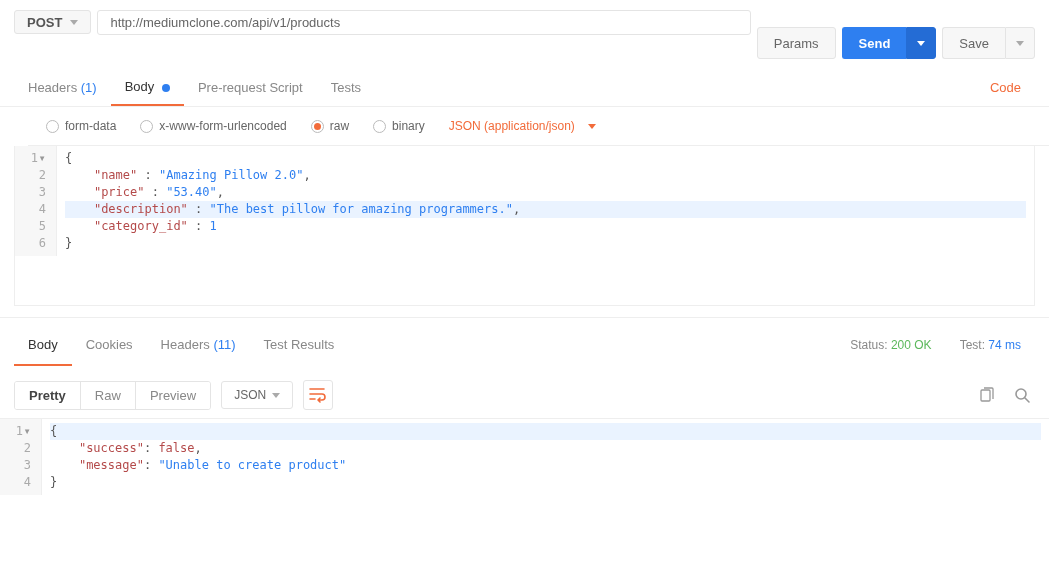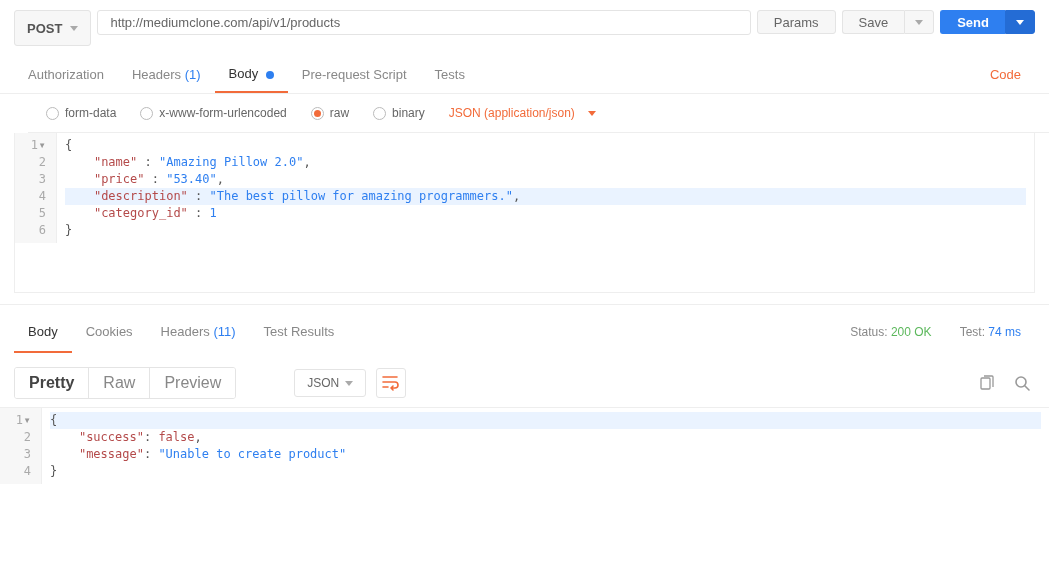--- a/index.html
+++ b/index.html
@@ -1,20 +1,20 @@
 <!DOCTYPE html>
 <html><head>
 <meta charset="utf-8">
 <style>
 * { box-sizing: border-box; margin: 0; padding: 0; }
 body { font-family: -apple-system, BlinkMacSystemFont, "Segoe UI", Helvetica, Arial, sans-serif; font-size: 13px; color: #555; background: #fff; }
 .toolbar { display: flex; align-items: stretch; padding: 10px 14px; gap: 6px; }
-.method-select { display: flex; align-items: center; gap: 8px; background: #f7f7f7; border: 1px solid #e4e4e4; border-radius: 3px; padding: 0 12px; height: 36px; font-weight: 600; color: #555; cursor: pointer; }
+.method-select { display: flex; align-items: center; gap: 8px; background: #f7f7f7; border: 1px solid #e4e4e4; border-radius: 3px; padding: 0 12px; height: 24px; font-weight: 600; color: #555; cursor: pointer; }
 .url-input { flex: 1; border: 1px solid #e4e4e4; border-radius: 3px; height: 25px; padding: 0 12px; font-size: 13px; color: #666; outline: none; }
-.btn { display: flex; align-items: center; justify-content: center; border: 1px solid #e4e4e4; border-radius: 3px; height: 24px; padding: 0 16px; background: #f7f7f7; color: #666; cursor: pointer; }
+.btn { display: flex; align-items: center; justify-content: center; border: 1px solid #e4e4e4; border-radius: 3px; height: 32px; padding: 0 16px; background: #f7f7f7; color: #666; cursor: pointer; margin-top: 17px; }
 .btn-group { display: flex; }
 .btn-group .btn:first-child { border-radius: 3px 0 0 3px; border-right: none; }
 .btn-group .btn:last-child { border-radius: 0 3px 3px 0; padding: 0 10px; }
 .btn-primary { background: #2e7ff0; color: #fff; border-color: #2e7ff0; font-weight: 600; }
 .btn-primary.caret { background: #246cd5; border-color: #246cd5; }
 .tabs { display: flex; align-items: center; padding: 0 14px; border-bottom: 1px solid #eee; }
 .tab { padding: 10px 14px; color: #888; cursor: pointer; font-size: 13px; }
 .tab.active { color: #333; border-bottom: 2px solid #f26b3a; }
 .tab .count { color: #2e7ff0; }
 .dot { display: inline-block; width: 8px; height: 8px; background: #2e7ff0; border-radius: 50%; margin-left: 4px; vertical-align: middle; }
@@ -40,24 +40,24 @@
 .req-editor-wrap { border: 1px solid #eee; border-top: none; margin: 0 14px 0 14px; height: 160px; overflow: hidden; }
 .divider-space { height: 12px; border-bottom: 1px solid #eee; }
 .resp-header { display: flex; align-items: center; padding: 0 14px; }
 .resp-tabs { display: flex; }
 .resp-tabs .tab { padding: 12px 14px; }
 .status-info { color: #888; padding: 20px 14px; font-size: 12px; }
 .status-info .ok { color: #5cb85c; }
 .status-info .val { color: #2e7ff0; }
 .resp-toolbar { display: flex; align-items: center; padding: 8px 14px; gap: 10px; border-bottom: 1px solid #eee; }
 .seg { display: flex; border: 1px solid #e4e4e4; border-radius: 3px; overflow: hidden; }
-.seg .seg-btn { padding: 6px 14px; color: #888; background: #fff; cursor: pointer; font-size: 16px; text-align: center; }
+.seg .seg-btn { padding: 6px 14px; color: #888; background: #fff; cursor: pointer; font-size: 13px; text-align: center; }
 .seg .seg-btn.active { background: #fff; color: #444; font-weight: 600; }
 .seg .seg-btn + .seg-btn { border-left: 1px solid #e4e4e4; }
-.format-select { display: flex; align-items: center; gap: 6px; border: 1px solid #e4e4e4; border-radius: 3px; padding: 6px 12px; color: #666; cursor: pointer; font-size: 12px; margin-left: 48px; }
+.format-select { display: flex; align-items: center; gap: 6px; border: 1px solid #e4e4e4; border-radius: 3px; padding: 6px 12px; color: #666; cursor: pointer; font-size: 12px; }
 .wrap-btn { width: 30px; height: 30px; display: flex; align-items: center; justify-content: center; border: 1px solid #e4e4e4; border-radius: 3px; cursor: pointer; background: #fff; }
 .wrap-btn.active { background: #fff; }
 .icon-btn { width: 26px; height: 26px; display: flex; align-items: center; justify-content: center; color: #888; cursor: pointer; }
 .chev { width: 0; height: 0; border-left: 4px solid transparent; border-right: 4px solid transparent; border-top: 5px solid currentColor; display: inline-block; }
 .chev.light { border-top-color: #aaa; }
 .resp-editor-wrap { margin: 0 0 0 0; height: 200px; overflow: hidden; }
 .resp-editor-wrap .gutter { min-width: 42px; }
 svg { display: block; }
 </style>
 </head>
@@ -66,39 +66,38 @@
 <div class="toolbar">
   <div class="method-select">
     <span>POST</span>
     <span class="chev light"></span>
   </div>
   <input class="url-input" value="http://mediumclone.com/api/v1/products" style="">
   <div class="btn">
     <span>Params</span>
   </div>
   <div class="btn-group">
+    <div class="btn btn-primary">
+      <span>Send</span>
+    </div>
+    <div class="btn btn-primary caret">
+      <span class="chev" style="border-top-color:#fff"></span>
+    </div>
+  </div>
+  <div class="btn-group">
     <div class="btn">
       <span>Save</span>
     </div>
     <div class="btn">
       <span class="chev light"></span>
     </div>
   </div>
-  <div class="btn-group">
-    <div class="btn btn-primary">
-      <span>Send</span>
-    </div>
-    <div class="btn btn-primary caret">
-      <span class="chev" style="border-top-color:#fff"></span>
-    </div>
-  </div>
 </div>
 
 <div class="tabs">
-  <div class="tab"><span>Authorization</span></div>
   <div class="tab">
     <span>Headers</span>
     <span class="count">(1)</span>
   </div>
   <div class="tab active">
     <span>Body</span>
     <span class="dot"></span>
   </div>
   <div class="tab"><span>Pre-request Script</span></div>
   <div class="tab"><span>Tests</span></div>

